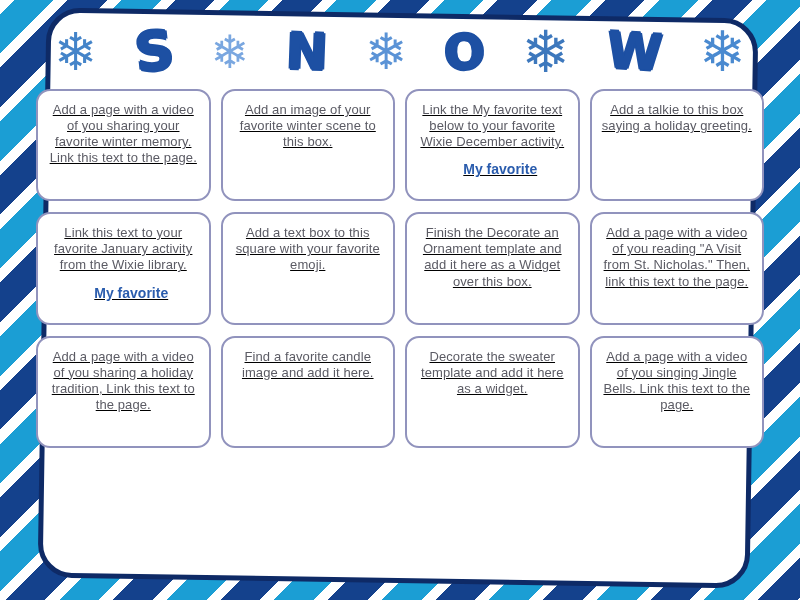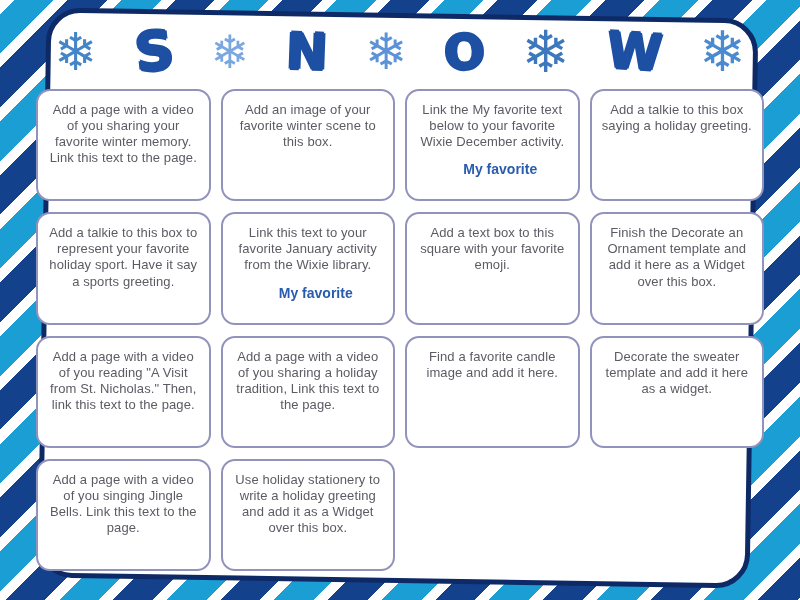--- a/index.html
+++ b/index.html
@@ -48,20 +48,21 @@
   .l3 { transform: rotate(-3deg); font-size: 48px; }
   .l4 { transform: rotate(4deg); }
 
   .grid {
     position: absolute; left: 36px; top: 89px; width: 728px; height: 482px;
     display: grid;
     grid-template-columns: repeat(4, 1fr);
     grid-template-rows: repeat(4, 1fr);
     gap: 11px 10px;
     z-index: 2;
+    text-decoration: underline;
   }
   .cell {
     background: #ffffff;
     border: 2px solid var(--cell-border);
     border-radius: 14px;
     box-sizing: border-box;
     padding: 11px 9px 6px;
     display: flex; flex-direction: column; align-items: center;
     text-align: center; overflow: hidden;
   }
@@ -102,23 +103,20 @@
   </div>
   <div class="cell">
     <p class="cell-text">Link the My favorite text below to your favorite Wixie December activity.</p>
     <a class="cell-link">My favorite</a>
   </div>
   <div class="cell">
     <p class="cell-text">Add a talkie to this box saying a holiday greeting.</p>
   </div>
 
   <div class="cell">
-    <p class="cell-text">Add a talkie to this box to represent your favorite holiday sport. Have it say a sports greeting.</p>
-  </div>
-  <div class="cell">
     <p class="cell-text">Link this text to your favorite January activity from the Wixie library.</p>
     <a class="cell-link">My favorite</a>
   </div>
   <div class="cell">
     <p class="cell-text">Add a text box to this square with your favorite emoji.</p>
   </div>
 
   <div class="cell">
     <p class="cell-text">Finish the Decorate an Ornament template and add it here as a Widget over this box.</p>
   </div>
@@ -131,17 +129,14 @@
 
   <div class="cell">
     <p class="cell-text">Find a favorite candle image and add it here.</p>
   </div>
   <div class="cell">
     <p class="cell-text">Decorate the sweater template and add it here as a widget.</p>
   </div>
   <div class="cell">
     <p class="cell-text">Add a page with a video of you singing Jingle Bells. Link this text to the page.</p>
   </div>
-  <div class="cell">
-    <p class="cell-text">Use holiday stationery to write a holiday greeting and add it as a Widget over this box.</p>
-  </div>
 
 </div>
 
 </body></html>

